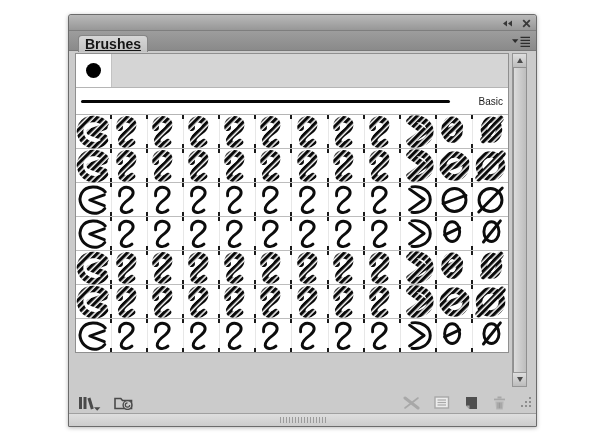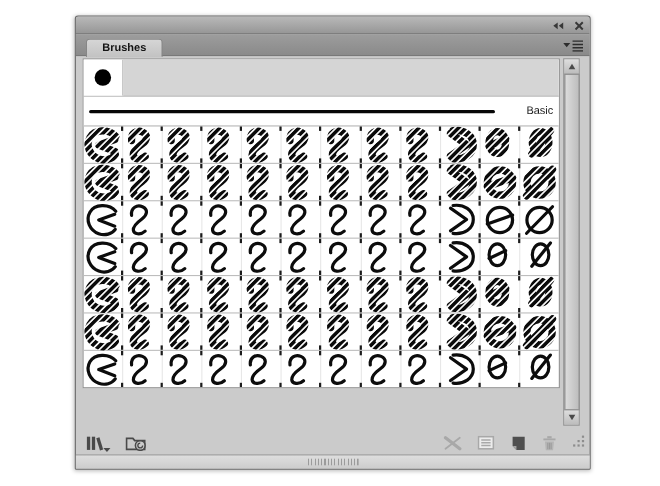--- a/index.html
+++ b/index.html
@@ -13,21 +13,21 @@
   .titlebar{position:relative;height:15px;background:linear-gradient(#b9b9b9,#979797);
     border-bottom:1px solid #7e7e7e;border-radius:3px 3px 0 0;}
   .tb-controls{position:absolute;right:5px;top:4px;display:flex;gap:9px;align-items:center;}
   .tb-controls svg{display:block;}
 
   .tabbar{position:relative;height:19px;background:linear-gradient(#9d9d9d,#8a8a8a);
     border-bottom:1px solid #787878;}
   .tab{position:absolute;left:9px;top:4px;height:17px;width:70px;
     background:linear-gradient(#d6d6d6,#c2c2c2);border:1px solid #858585;border-bottom:none;
     border-radius:4px 4px 0 0;box-sizing:border-box;
-    font-size:10px;font-weight:700;color:#151515;text-align:center;line-height:16px;}
+    font-size:14px;font-weight:700;color:#151515;text-align:center;line-height:16px;text-decoration:underline;}
   .panel-menu{position:absolute;right:6px;top:5px;cursor:pointer;}
 
   
   .content{position:absolute;left:6px;top:38px;width:434px;height:300px;
     background:#fff;border:1px solid #8f8f8f;box-sizing:border-box;overflow:hidden;}
 
   .row-dot{height:33px;border-bottom:1px solid #b5b5b5;display:flex;background:#d5d5d5;}
   .dot-swatch{width:35px;background:#fff;border-right:1px solid #c2c2c2;
     display:flex;align-items:center;justify-content:center;}
   .dot{width:15px;height:15px;border-radius:50%;background:#000;}

